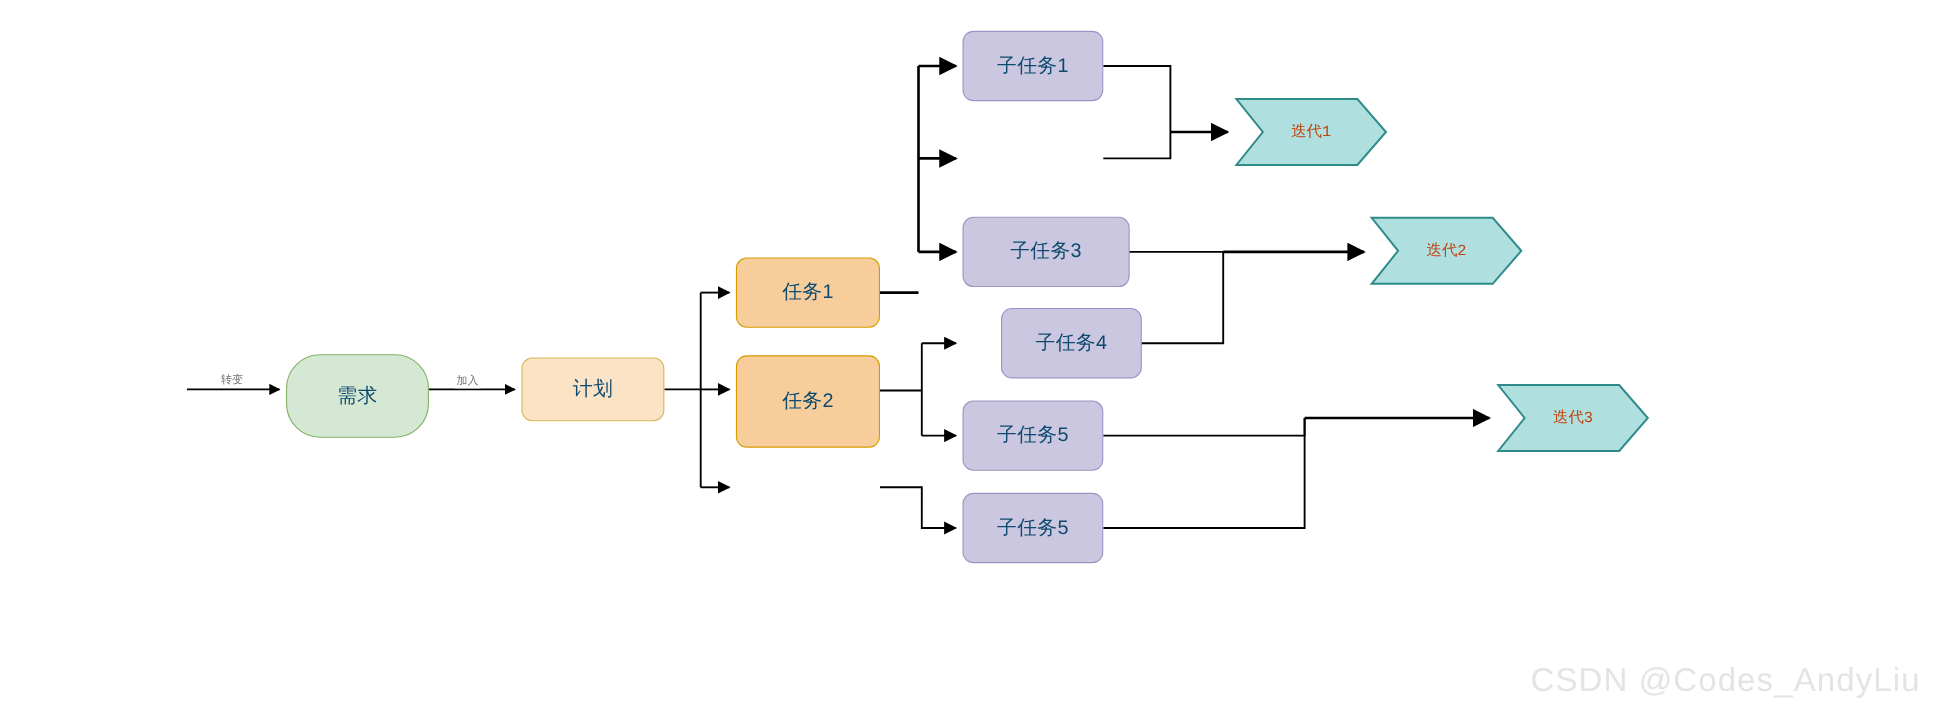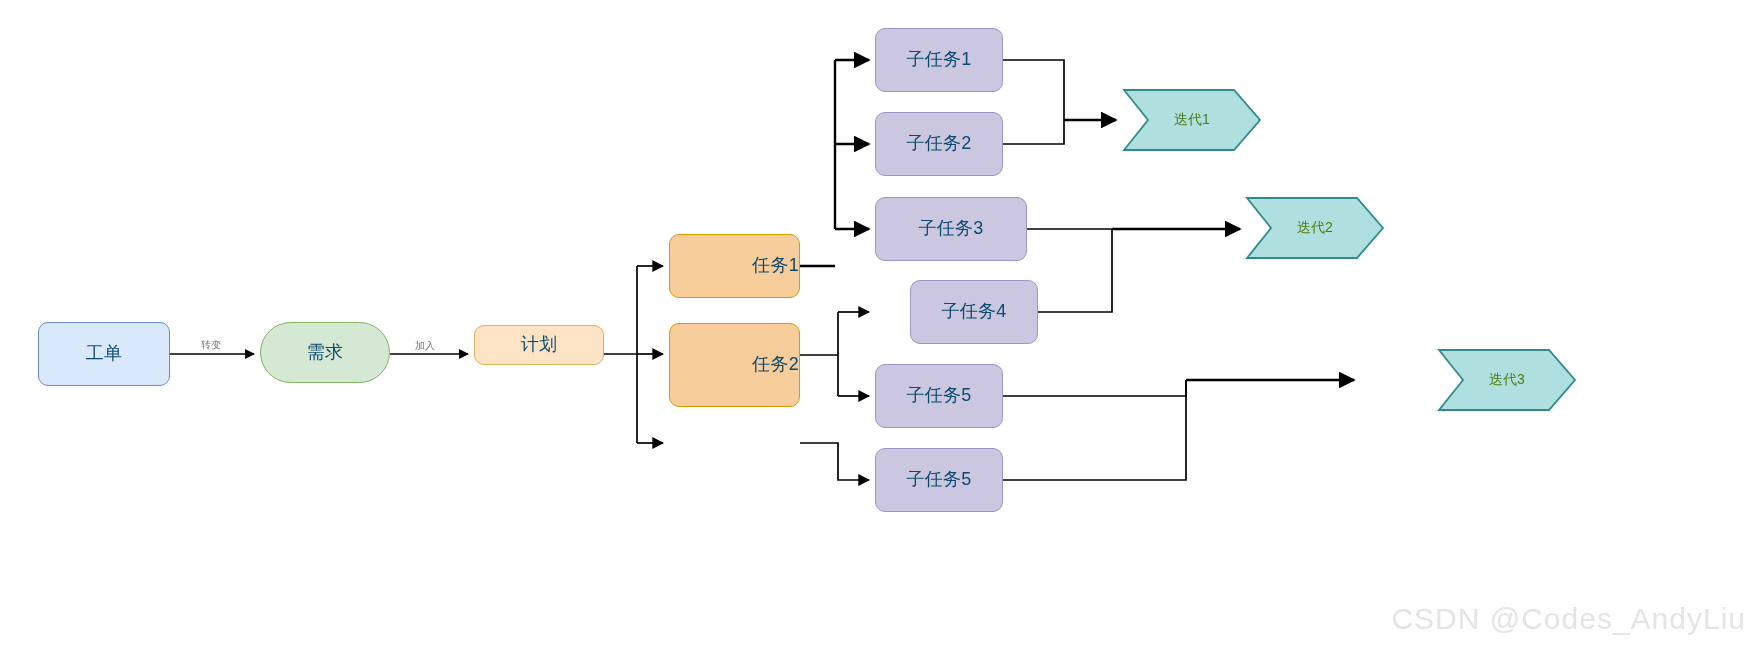--- a/index.html
+++ b/index.html
@@ -13,29 +13,29 @@
   .node{
     position:absolute;box-sizing:border-box;
     display:flex;align-items:center;justify-content:center;
     font-size:18px;color:#0c4a6e;text-align:center;line-height:1.2;
     border-radius:10px;border-width:1.6px;border-style:solid;
     letter-spacing:.3px;
   }
   .n-order  {background:#dae8fc;border-color:#6c8ebf;}
   .n-demand {background:#d5e8d4;border-color:#82b366;}
   .n-plan   {background:#fde3c5;border-color:#d6b656;}
-  .n-task   {background:#f8cd9c;border-color:#d79b00;justify-content:flex-end;}
+  .n-task   {background:#f8cd9c;border-color:#d79b00;}
   .n-sub    {background:#ccc7e0;border-color:#9e93c4;}
 
   .chev{position:absolute;}
   .chev svg{display:block;overflow:visible;}
   .chev .lbl{
     position:absolute;left:0;top:0;width:100%;height:100%;
     display:flex;align-items:center;justify-content:center;
-    font-size:14px;color:#4d7c0f;pointer-events:none;
+    font-size:14px;color:#c2410c;pointer-events:none;font-family:Liberation Mono, monospace;
   }
 
   .edgelabel{
     position:absolute;font-size:10px;color:#737373;
     background:#ffffff;padding:0 2px;white-space:nowrap;text-align:center;
   }
 
   .watermark{
     position:absolute;right:18px;bottom:10px;
     font-size:30px;color:#e4e4e4;letter-spacing:1px;
@@ -111,44 +111,38 @@
     <g stroke="#000" fill="none" stroke-width="1.7">
 
       <path d="M 1003 396 L 1186 396 L 1186 380"></path>
       <path d="M 1003 480 L 1186 480 L 1186 380"></path>
     </g>
     <g stroke="#000" fill="none" stroke-width="2.4">
       <path d="M 1186 380 L 1354 380" marker-end="url(#arrow)"></path>
     </g>
   </svg>
 
-  <div class="node n-order" style="left:38px;top:322px;width:132px;height:64px;">
-    <span>工单</span>
-  </div>
 
-  <div class="node n-demand" style="left:260px;top:322px;width:130px;height:61px;border-radius:31px;">
+  <div class="node n-demand" style="left:260px;top:322px;width:130px;height:76px;border-radius:31px;">
     <span>需求</span>
   </div>
 
-  <div class="node n-plan" style="left:474px;top:325px;width:130px;height:40px;">
+  <div class="node n-plan" style="left:474px;top:325px;width:130px;height:58px;">
     <span>计划</span>
   </div>
 
   <div class="node n-task" style="left:669px;top:234px;width:131px;height:64px;">
     <span>任务1</span>
   </div>
   <div class="node n-task" style="left:669px;top:323px;width:131px;height:84px;">
     <span>任务2</span>
   </div>
 
   <div class="node n-sub" style="left:875px;top:28px;width:128px;height:64px;">
     <span>子任务1</span>
-  </div>
-  <div class="node n-sub" style="left:875px;top:112px;width:128px;height:64px;">
-    <span>子任务2</span>
   </div>
   <div class="node n-sub" style="left:875px;top:197px;width:152px;height:64px;">
     <span>子任务3</span>
   </div>
   <div class="node n-sub" style="left:875px;top:280px;width:128px;height:64px;margin-left:35px;">
     <span>子任务4</span>
   </div>
   <div class="node n-sub" style="left:875px;top:364px;width:128px;height:64px;">
     <span>子任务5</span>
   </div>
@@ -163,21 +157,21 @@
     <span class="lbl">迭代1</span>
   </div>
 
   <div class="chev" style="left:1245px;top:196px;width:140px;height:64px;">
     <svg width="140" height="64" viewBox="0 0 140 64" xmlns="http://www.w3.org/2000/svg">
       <path d="M 2 2 L 112 2 L 138 32 L 112 62 L 2 62 L 26 32 Z" fill="#b0dfdf" stroke="#2f8a8a" stroke-width="1.8" stroke-linejoin="miter"></path>
     </svg>
     <span class="lbl">迭代2</span>
   </div>
 
-  <div class="chev" style="left:1437px;top:348px;width:140px;height:64px;">
+  <div class="chev" style="left:1360px;top:348px;width:140px;height:64px;">
     <svg width="140" height="64" viewBox="0 0 140 64" xmlns="http://www.w3.org/2000/svg">
       <path d="M 2 2 L 112 2 L 138 32 L 112 62 L 2 62 L 26 32 Z" fill="#b0dfdf" stroke="#2f8a8a" stroke-width="1.8" stroke-linejoin="miter"></path>
     </svg>
     <span class="lbl">迭代3</span>
   </div>
 
   <div class="edgelabel" style="left:199px;top:338px;">
     <span>转变</span>
   </div>
   <div class="edgelabel" style="left:413px;top:339px;">

